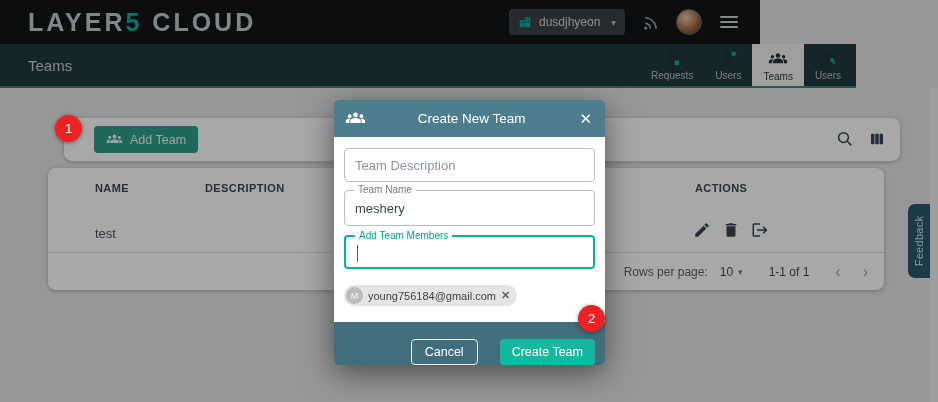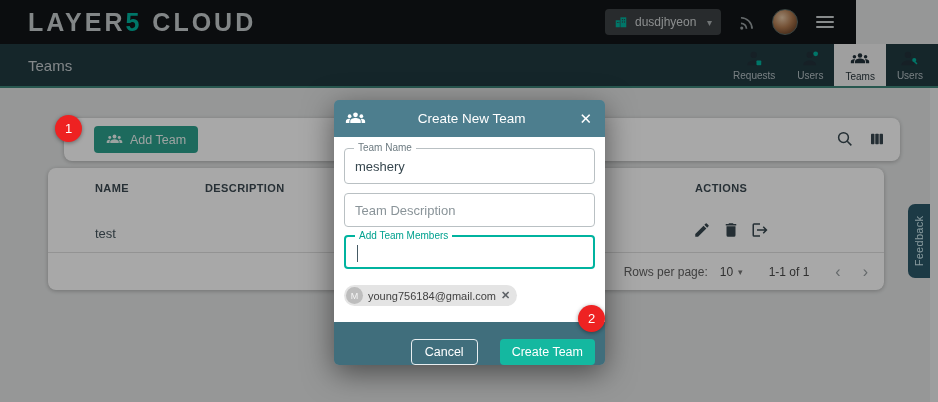--- a/index.html
+++ b/index.html
@@ -1,38 +1,38 @@
 <!DOCTYPE html>
 <html><head>
 <meta charset="utf-8">
 <style>
   * { margin:0; padding:0; box-sizing:border-box; }
   html,body { background:#2b2b2b; }
   body { font-family:"Liberation Sans", sans-serif; }
   .app { position:relative; width:938px; height:402px; overflow:hidden; background:#e4e6e6; }
 
   
-  .header { position:absolute; left:0; top:0; width:856px; height:44px; background:#111517;
+  .header { position:absolute; left:0; top:0; width:760px; height:44px; background:#111517;
             display:flex; align-items:center; justify-content:space-between; padding:0 20px 0 28px; }
   .logo { font-size:25px; font-weight:bold; letter-spacing:3px; color:#c6cbcd; white-space:nowrap; }
   .logo .accent { color:#00b39f; }
   .logo .second { margin-left:10px; }
   .header-right { display:flex; align-items:center; gap:16px; }
   .org-selector { display:flex; align-items:center; gap:7px; background:#3e4245; border-radius:4px;
                   height:26px; padding:0 9px; color:#d3d7d8; font-size:12px; cursor:pointer; min-width:116px; }
   .org-selector .caret { margin-left:auto; color:#aab0b2; font-size:10px; }
   .icon-svg { display:block; }
   .avatar { width:26px; height:26px; border-radius:50%;
             background:radial-gradient(circle at 38% 32%, #e8c9a8 0%, #b07a50 45%, #6d452a 80%, #4c2f1c 100%);
             border:1px solid #5c6a66; }
   .burger { display:flex; flex-direction:column; gap:3px; cursor:pointer; padding:4px 2px; }
   .burger div { width:18px; height:2px; background:#cdd2d4; border-radius:1px; }
 
   
-  .navbar { position:absolute; left:0; top:44px; width:938px; height:44px; background:#213a41;
+  .navbar { position:absolute; left:0; top:44px; width:856px; height:44px; background:#213a41;
             border-bottom:2px solid #3e8579; display:flex; align-items:center; }
   .page-title { margin-left:28px; font-size:15px; color:#c5cdd0; }
   .tabs { margin-left:auto; display:flex; height:100%; align-items:stretch; margin-right:4px; }
   .tab { display:flex; flex-direction:column; align-items:center; justify-content:center; gap:2px;
          padding:0 11px; cursor:pointer; color:#b6c2c6; font-size:10px; }
   .tab .ticon { color:#22313a; }
   .tab.active { background:#f2f2f2; color:#28343b; }
   .tab.dim { color:#7e8d92; }
 
   
@@ -265,27 +265,27 @@
           <circle cx="18.7" cy="9.3" r="2.1"></circle>
           <path d="M12 11.5c-2.9 0-6 1.4-6 3.4V17h12v-2.1c0-2-3.1-3.4-6-3.4z"></path>
           <path d="M4.6 12.4C2.7 12.6 1 13.6 1 15v2h4v-2.1c0-.9.4-1.7 1.2-2.3-.5-.1-1-.2-1.6-.2z"></path>
           <path d="M19.4 12.4c1.9.2 3.6 1.2 3.6 2.6v2h-4v-2.1c0-.9-.4-1.7-1.2-2.3.5-.1 1-.2 1.6-.2z"></path>
         </svg>
       <span class="modal-title">Create New Team</span>
       <span class="modal-close">✕</span>
     </div>
 
     <div class="modal-body">
+      <div class="field desc">
+        <input type="text" placeholder="Team Description" style="">
+      </div>
+
       <div class="field">
         <span class="field-label">Team Name</span>
         <input type="text" value="meshery" style="">
-      </div>
-
-      <div class="field desc">
-        <input type="text" placeholder="Team Description" style="">
       </div>
 
       <div class="field members">
         <span class="field-label">Add Team Members</span>
         <input type="text" style="">
         <div class="text-caret"></div>
       </div>
 
       <div class="chip">
         <span class="chip-avatar">M</span>

